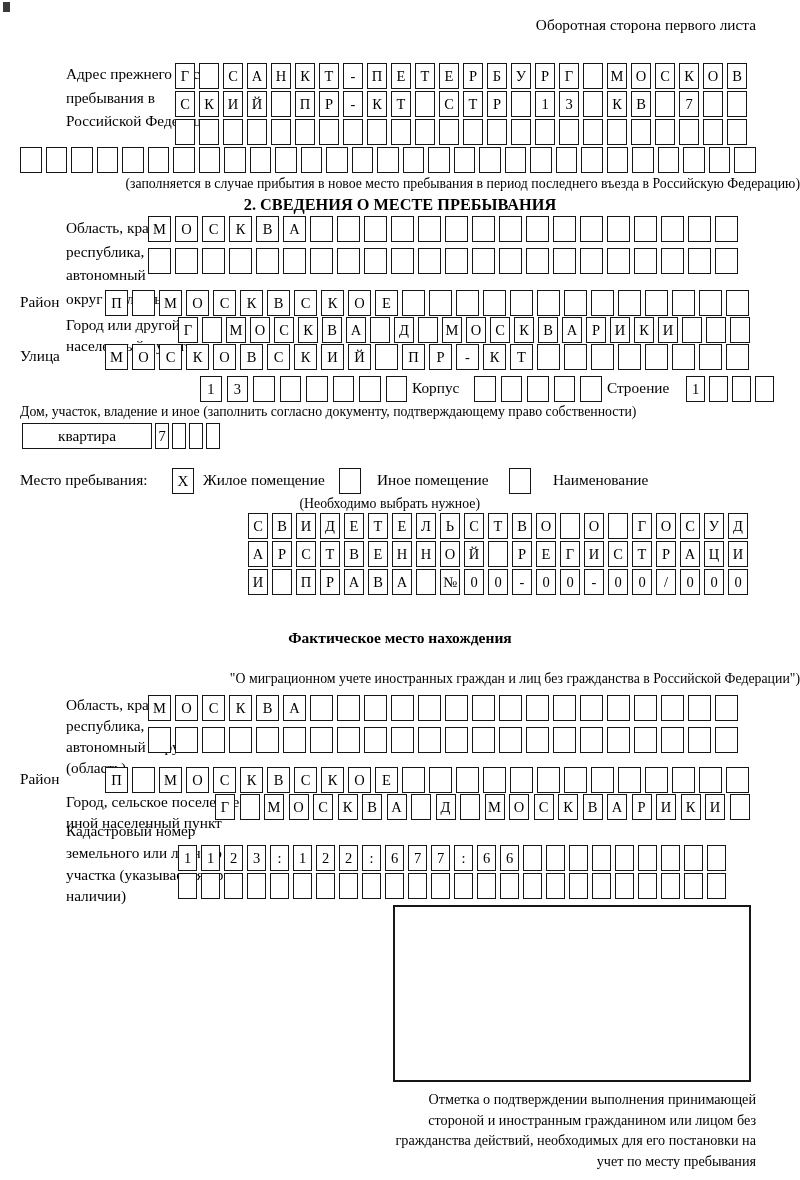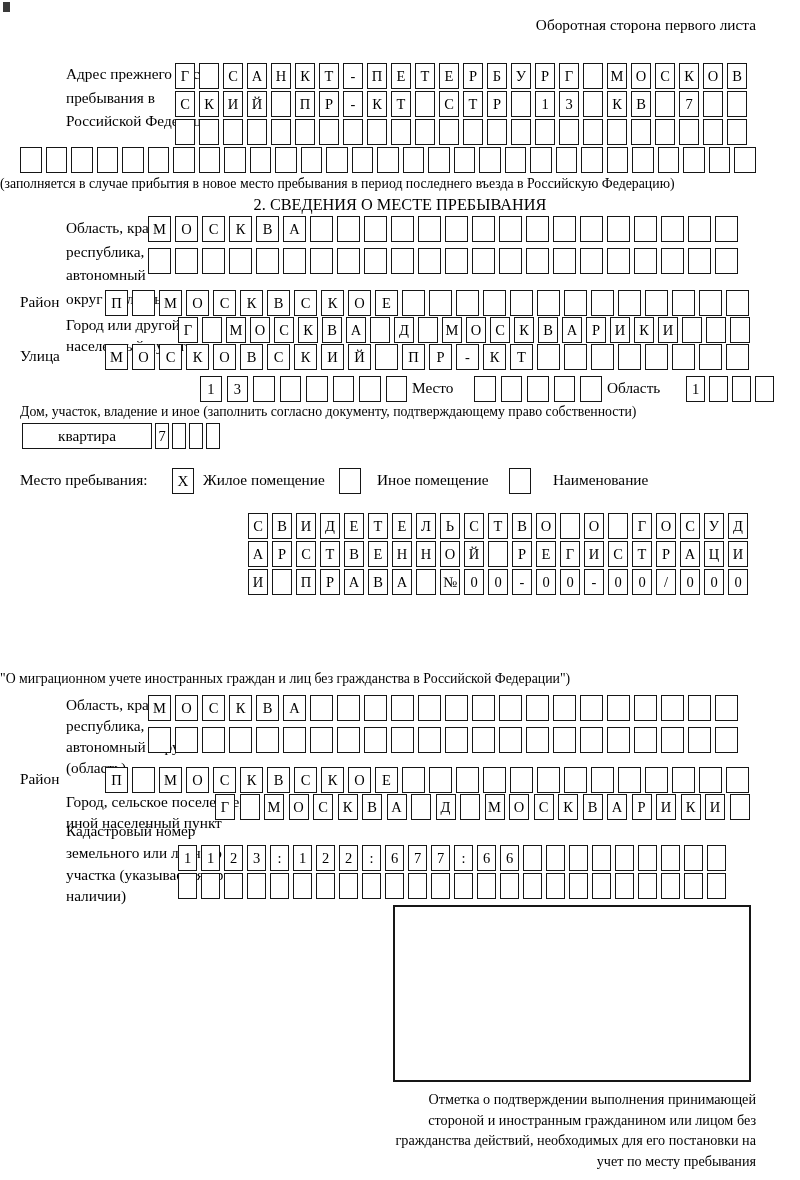--- a/index.html
+++ b/index.html
@@ -5,22 +5,22 @@
   html,body{margin:0;padding:0;background:#fff;}
   .form{
     position:relative;width:800px;height:1180px;background:#ffffff;
     font-family:"Liberation Serif","DejaVu Serif",serif;color:#000;overflow:hidden;
   }
   .txt{position:absolute;font-size:15.3px;white-space:nowrap;}
   .lbl{position:absolute;font-size:15.3px;line-height:23.5px;margin-left:46px;}
   .lh21{line-height:21px;}
   .lh22{line-height:21.8px;}
   .note{position:absolute;font-size:13.8px;text-align:right;}
-  .center{text-align:left;}
-  .heading{position:absolute;left:0;width:800px;text-align:center;font-weight:normal;font-size:16.3px;}
+  .center{text-align:right;}
+  .heading{position:absolute;left:0;width:800px;text-align:center;font-weight:bold;font-size:16.3px;}
   .subheading{position:absolute;left:0;width:800px;text-align:center;font-weight:bold;font-size:15.5px;}
   .cellrow{position:absolute;display:flex;gap:4px;}
   .cell{
     box-sizing:border-box;flex:none;width:20px;height:26px;
     border:1.6px solid #161616;display:flex;align-items:center;justify-content:center;
     font-size:14.5px;background:#fff;
   }
   .w21 .cell{width:21.5px;}
   .w23 .cell{width:23px;}
   .w19 .cell{width:19px;}
@@ -300,29 +300,29 @@
   <div class="cellrow w21 g5" style="left:200px;top:376px">
       <span class="cell">1</span>
       <span class="cell">3</span>
       <span class="cell"></span>
       <span class="cell"></span>
       <span class="cell"></span>
       <span class="cell"></span>
       <span class="cell"></span>
       <span class="cell"></span>
     </div>
-  <div class="txt" style="left:412px;top:379px">Место</div>
+  <div class="txt" style="left:412px;top:379px">Корпус</div>
   <div class="cellrow w21 g5" style="left:474px;top:376px">
       <span class="cell"></span>
       <span class="cell"></span>
       <span class="cell"></span>
       <span class="cell"></span>
       <span class="cell"></span>
     </div>
-  <div class="txt" style="left:607px;top:379px">Область</div>
+  <div class="txt" style="left:607px;top:379px">Строение</div>
   <div class="cellrow w19" style="left:686px;top:376px">
       <span class="cell">1</span>
       <span class="cell"></span>
       <span class="cell"></span>
       <span class="cell"></span>
     </div>
   <div class="note" style="left:20px;top:404px">Дом, участок, владение и иное (заполнить согласно документу, подтверждающему право собственности)</div>
 
   <div class="widebox" style="left:22px;top:423px;width:130px">квартира</div>
   <div class="cellrow w14 g3" style="left:155px;top:423px">
@@ -332,20 +332,21 @@
       <span class="cell"></span>
     </div>
 
   <div class="txt" style="left:20px;top:471px">Место пребывания:</div>
   <span class="cbox" style="left:172px;top:468px">X</span>
   <div class="txt" style="left:203px;top:471px">Жилое помещение</div>
   <span class="cbox" style="left:339px;top:468px"></span>
   <div class="txt" style="left:377px;top:471px">Иное помещение</div>
   <span class="cbox" style="left:509px;top:468px"></span>
   <div class="txt" style="left:553px;top:471px">Наименование</div>
+  <div class="note center" style="left:180px;top:496px;width:300px">(Необходимо выбрать нужное)</div>
 
   <div class="cellrow" style="left:248px;top:513px">
       <span class="cell">С</span>
       <span class="cell">В</span>
       <span class="cell">И</span>
       <span class="cell">Д</span>
       <span class="cell">Е</span>
       <span class="cell">Т</span>
       <span class="cell">Е</span>
       <span class="cell">Л</span>
@@ -403,20 +404,21 @@
       <span class="cell">0</span>
       <span class="cell">-</span>
       <span class="cell">0</span>
       <span class="cell">0</span>
       <span class="cell">/</span>
       <span class="cell">0</span>
       <span class="cell">0</span>
       <span class="cell">0</span>
     </div>
 
+  <div class="subheading" style="top:629px">Фактическое место нахождения</div>
   <div class="note center" style="left:0;top:671px;width:800px">"О миграционном учете иностранных граждан и лиц без гражданства в Российской Федерации")</div>
 
   <div class="lbl lh21" style="left:20px;top:694px;width:140px">Область, край, республика, автономный округ (область)</div>
   <div class="cellrow w23" style="left:148px;top:695px">
       <span class="cell">М</span>
       <span class="cell">О</span>
       <span class="cell">С</span>
       <span class="cell">К</span>
       <span class="cell">В</span>
       <span class="cell">А</span>

